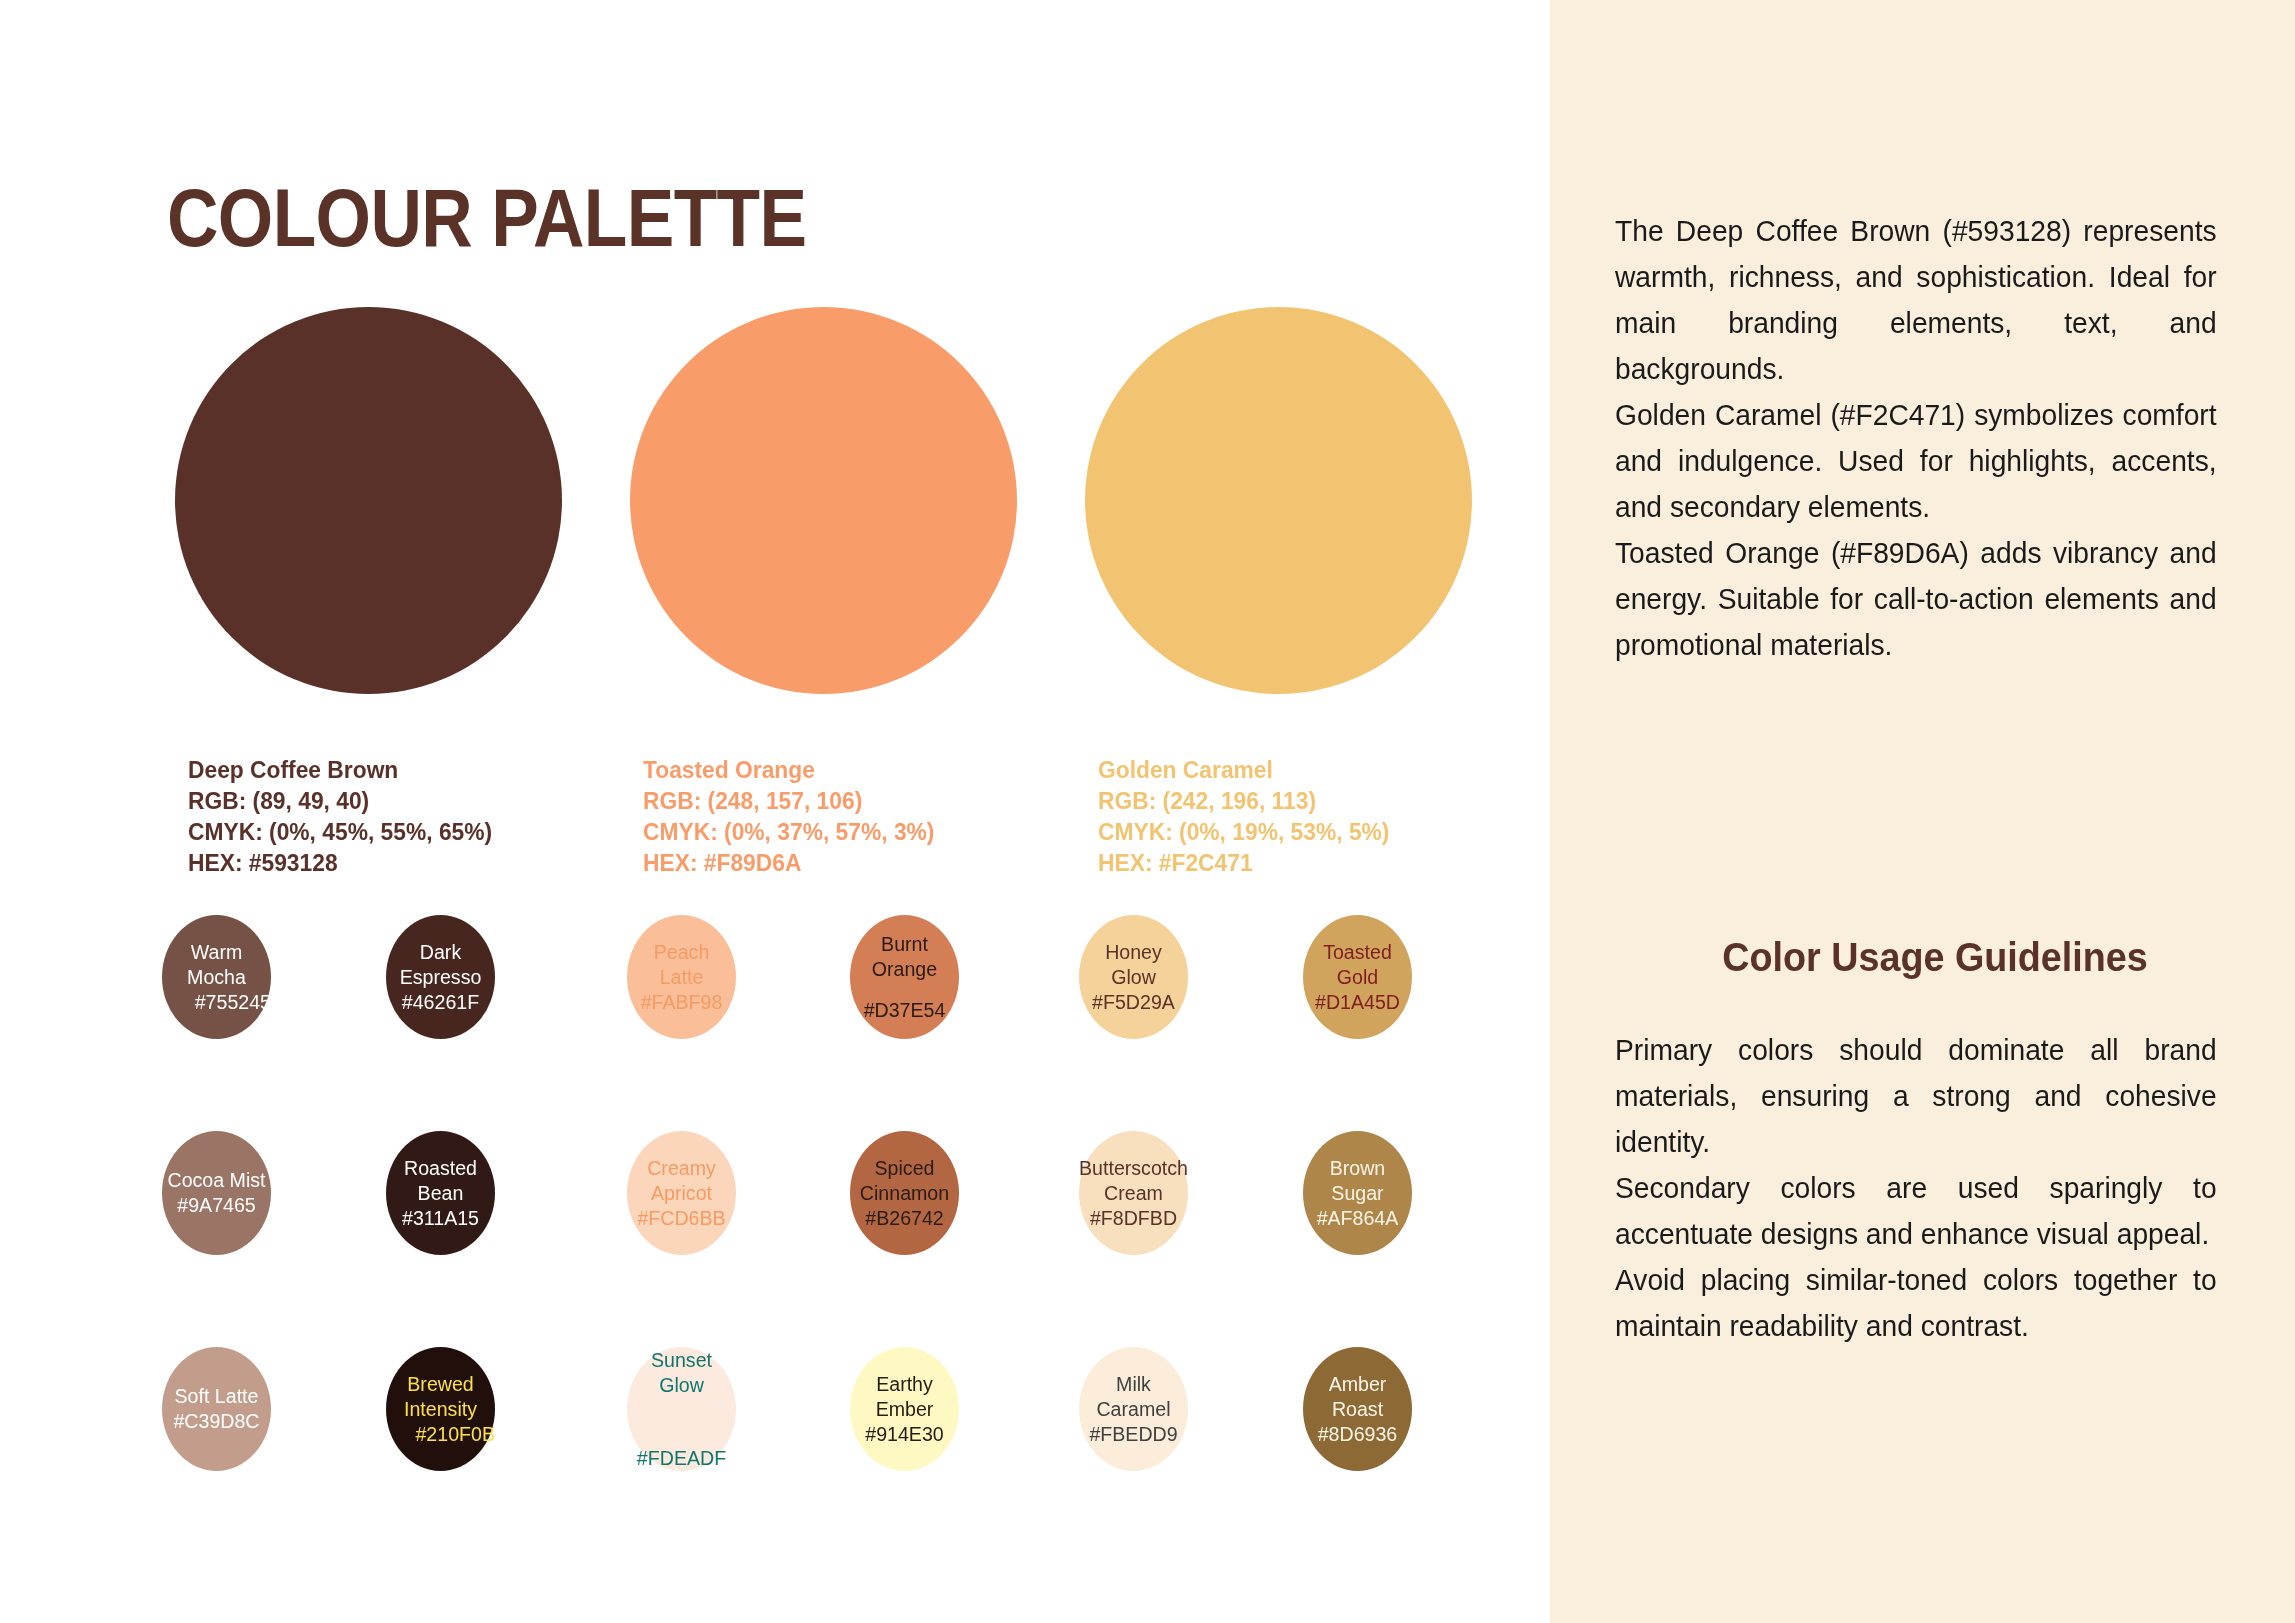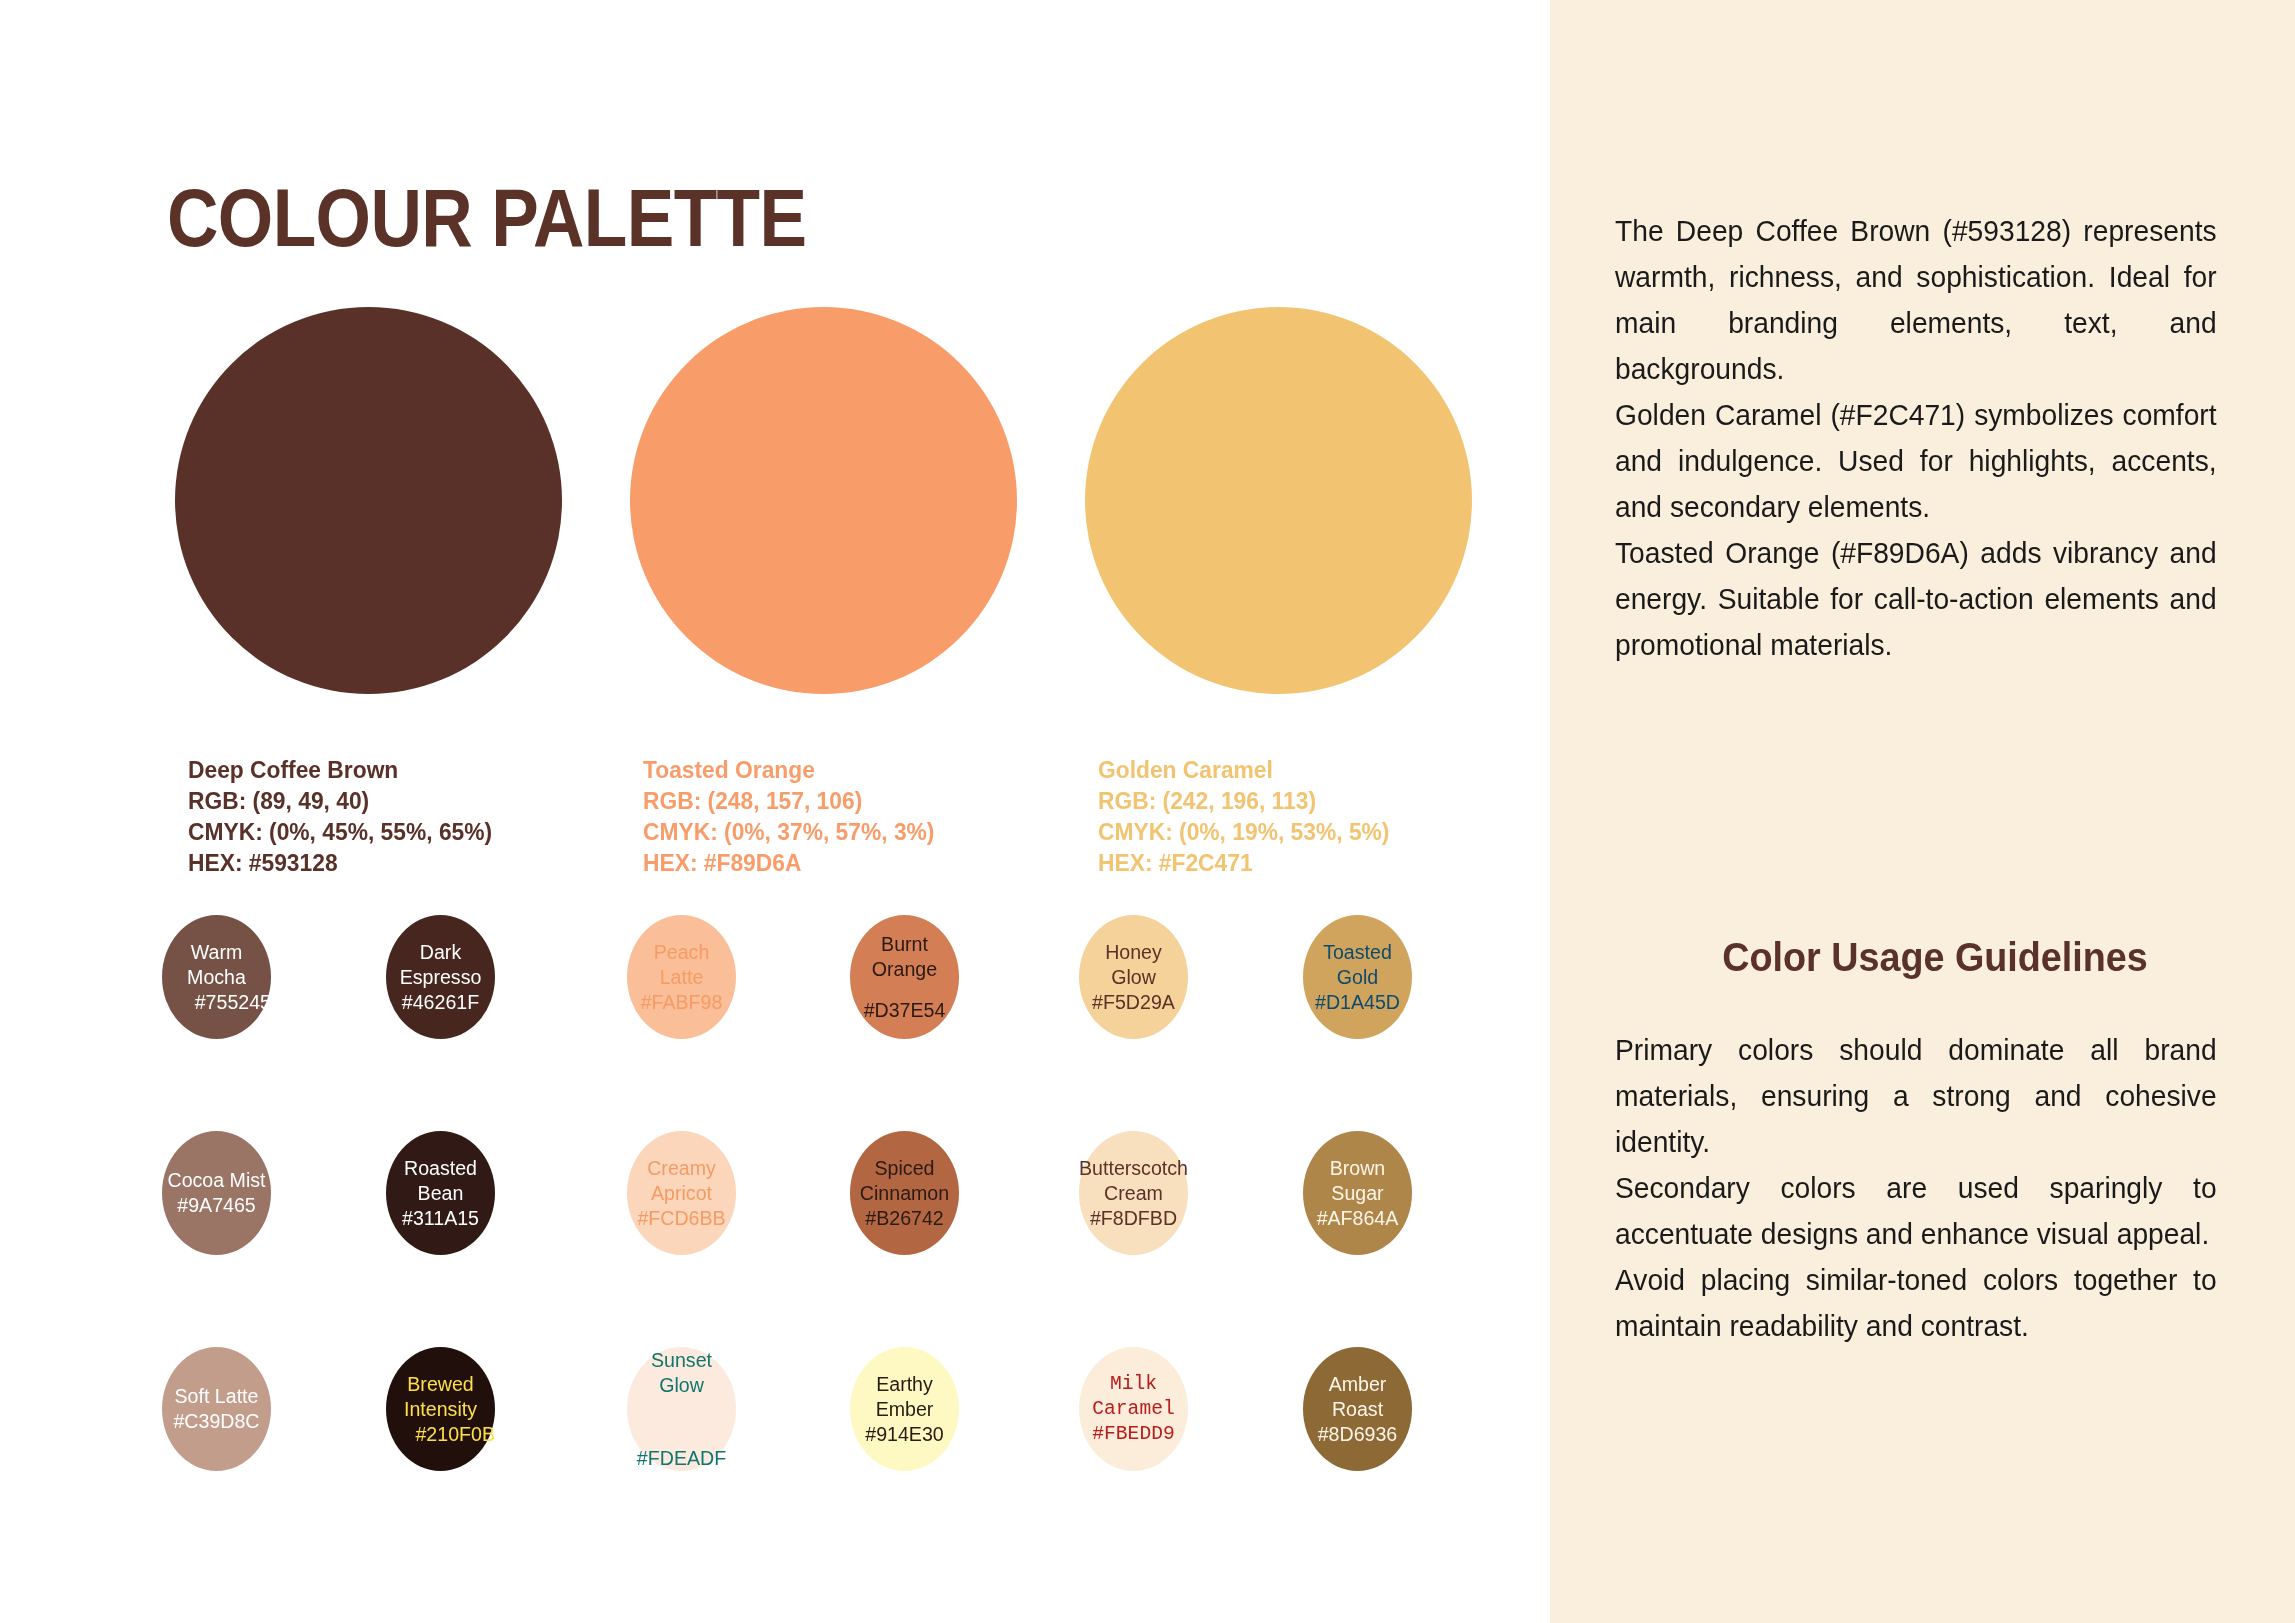--- a/index.html
+++ b/index.html
@@ -118,21 +118,21 @@
           <span class="hx">#FABF98</span>
         </div>
         <div class="sw" style="left: 850px; top: 0px; background: rgb(211, 126, 84); color: rgb(43, 26, 18); gap: 16px;">
           <span class="nm">Burnt Orange</span>
           <span class="hx">#D37E54</span>
         </div>
         <div class="sw" style="left: 1079px; top: 0px; background: rgb(245, 210, 154); color: rgb(90, 50, 40);">
           <span class="nm">Honey Glow</span>
           <span class="hx">#F5D29A</span>
         </div>
-        <div class="sw" style="left: 1303px; top: 0px; background: rgb(209, 164, 93); color: #0c4a6e;">
+        <div class="sw" style="left: 1303px; top: 0px; background: rgb(209, 164, 93); color: #7f1d1d;">
           <span class="nm">Toasted Gold</span>
           <span class="hx">#D1A45D</span>
         </div>
         <div class="sw" style="left: 162px; top: 216px; background: rgb(154, 116, 101); color: rgb(255, 255, 255);">
           <span class="nm">Cocoa Mist</span>
           <span class="hx">#9A7465</span>
         </div>
         <div class="sw" style="left: 386px; top: 216px; background: rgb(49, 26, 21); color: rgb(255, 255, 255);">
           <span class="nm">Roasted Bean</span>
           <span class="hx">#311A15</span>
@@ -162,21 +162,21 @@
           <span class="hx">#210F0B</span>
         </div>
         <div class="sw" style="left: 627px; top: 432px; background: rgb(253, 234, 223); color: #0f766e; gap: 48px;">
           <span class="nm">Sunset Glow</span>
           <span class="hx">#FDEADF</span>
         </div>
         <div class="sw" style="left: 850px; top: 432px; background: #fef9c3; color: rgb(43, 26, 18);">
           <span class="nm">Earthy Ember</span>
           <span class="hx">#914E30</span>
         </div>
-        <div class="sw" style="left: 1079px; top: 432px; background: rgb(251, 237, 217); color: #b91c1c; font-family: Liberation Mono, monospace;">
+        <div class="sw" style="left: 1079px; top: 432px; background: rgb(251, 237, 217); color: #404040;">
           <span class="nm">Milk Caramel</span>
           <span class="hx">#FBEDD9</span>
         </div>
         <div class="sw" style="left: 1303px; top: 432px; background: rgb(141, 105, 54); color: rgb(255, 246, 232);">
           <span class="nm">Amber Roast</span>
           <span class="hx">#8D6936</span>
         </div>
       </div>
 
   </div>

